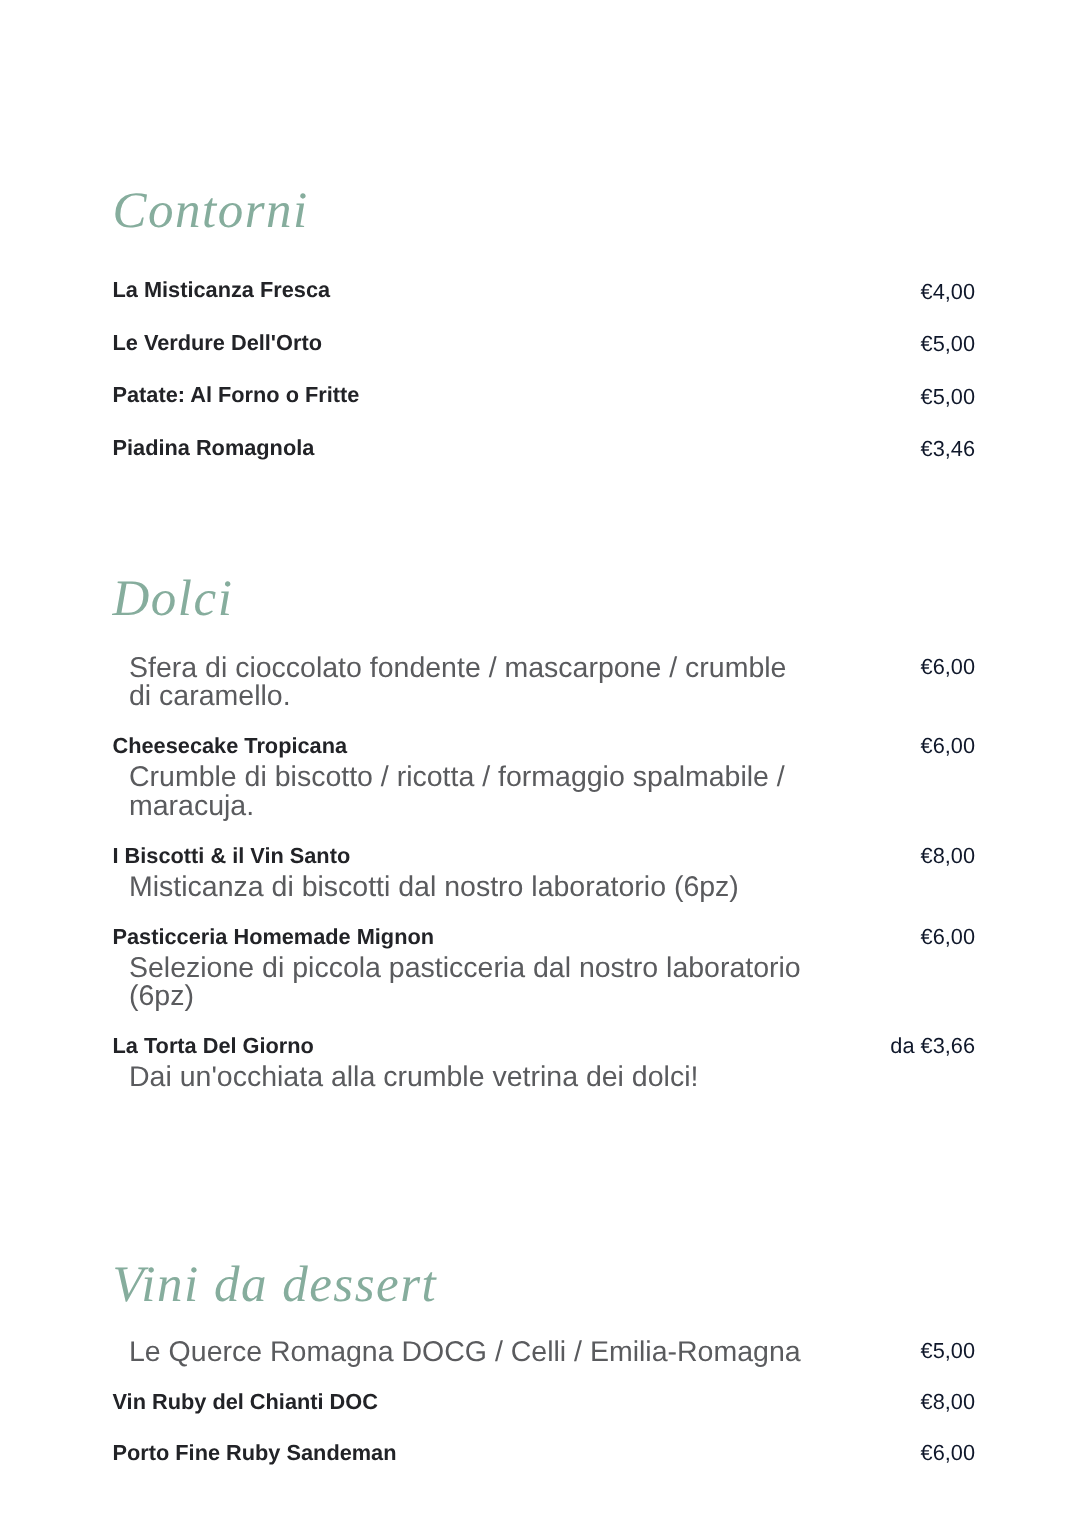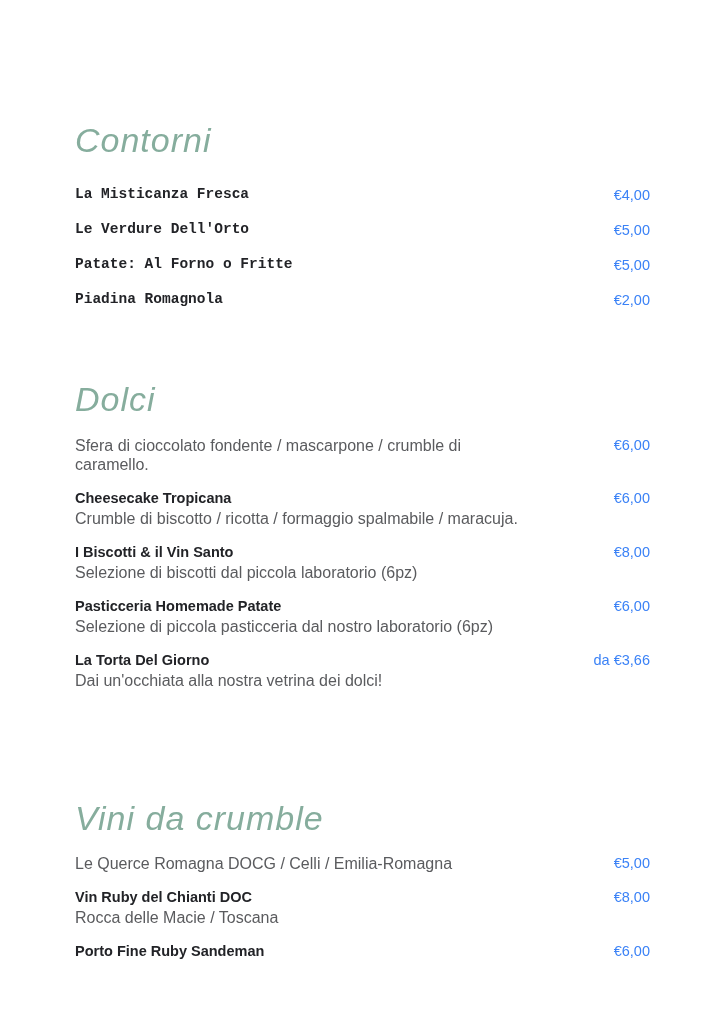--- a/index.html
+++ b/index.html
@@ -12,21 +12,21 @@
     color: var(--ink);
     overflow: hidden;
   }
   .page {
     width: 724px;
     height: 1024px;
     padding: 0 74px 0 75px;
     background: #ffffff;
   }
   .section-heading {
-    font-family: Liberation Sans, sans-serif;
+    font-family: Liberation Serif, serif;
     font-style: italic;
     font-weight: 400;
     font-size: 34px;
     letter-spacing: 1px;
     color: var(--accent);
     line-height: 1.1;
   }
   .heading-contorni { padding-top: 122px; }
   .heading-dolci { padding-top: 56px; }
   .heading-vini { padding-top: 96px; }
@@ -34,38 +34,39 @@
   .items { margin-top: 26px; }
   .items-tight { margin-top: 16px; }
 
   .menu-row {
     display: flex;
     justify-content: space-between;
     align-items: flex-start;
     margin-bottom: 14px;
   }
   .menu-row.simple { margin-bottom: 15px; }
-  .menu-row.simple .item-name { line-height: 19px; font-family: Liberation Mono, monospace; }
+  .menu-row.simple .item-name { line-height: 19px; }
 
   .item-left { max-width: 460px; }
   .item-name {
     font-weight: 700;
     font-size: 14.5px;
     color: var(--ink);
     line-height: 20px;
   }
   .item-desc {
-    font-size: 16px;
+    font-size: 19px;
     color: var(--muted);
     line-height: 19px;
     margin-top: 1px;
+    margin-left: 11px;
   }
   .item-price {
     font-size: 14.5px;
-    color: #3b82f6;
+    color: #0f172a;
     white-space: nowrap;
     line-height: 20px;
     padding-left: 20px;
   }
 </style>
 </head>
 <body>
 
 <div class="page">
 
@@ -79,21 +80,21 @@
     <div class="menu-row simple">
       <div class="item-name">Le Verdure Dell'Orto</div>
       <div class="item-price">€5,00</div>
     </div>
     <div class="menu-row simple">
       <div class="item-name">Patate: Al Forno o Fritte</div>
       <div class="item-price">€5,00</div>
     </div>
     <div class="menu-row simple">
       <div class="item-name">Piadina Romagnola</div>
-      <div class="item-price">€2,00</div>
+      <div class="item-price">€3,46</div>
     </div>
   </div>
 
   <h2 class="section-heading heading-dolci">Dolci</h2>
 
   <div class="items items-tight">
     <div class="menu-row">
       <div class="item-left">
         <div class="item-desc">Sfera di cioccolato fondente / mascarpone / crumble di caramello.</div>
       </div>
@@ -102,53 +103,52 @@
     <div class="menu-row">
       <div class="item-left">
         <div class="item-name">Cheesecake Tropicana</div>
         <div class="item-desc">Crumble di biscotto / ricotta / formaggio spalmabile / maracuja.</div>
       </div>
       <div class="item-price">€6,00</div>
     </div>
     <div class="menu-row">
       <div class="item-left">
         <div class="item-name">I Biscotti &amp; il Vin Santo</div>
-        <div class="item-desc">Selezione di biscotti dal piccola laboratorio (6pz)</div>
+        <div class="item-desc">Misticanza di biscotti dal nostro laboratorio (6pz)</div>
       </div>
       <div class="item-price">€8,00</div>
     </div>
     <div class="menu-row">
       <div class="item-left">
-        <div class="item-name">Pasticceria Homemade Patate</div>
+        <div class="item-name">Pasticceria Homemade Mignon</div>
         <div class="item-desc">Selezione di piccola pasticceria dal nostro laboratorio (6pz)</div>
       </div>
       <div class="item-price">€6,00</div>
     </div>
     <div class="menu-row">
       <div class="item-left">
         <div class="item-name">La Torta Del Giorno</div>
-        <div class="item-desc">Dai un'occhiata alla nostra vetrina dei dolci!</div>
+        <div class="item-desc">Dai un'occhiata alla crumble vetrina dei dolci!</div>
       </div>
       <div class="item-price">da €3,66</div>
     </div>
   </div>
 
-  <h2 class="section-heading heading-vini">Vini da crumble</h2>
+  <h2 class="section-heading heading-vini">Vini da dessert</h2>
 
   <div class="items items-tight">
     <div class="menu-row">
       <div class="item-left">
         <div class="item-desc">Le Querce Romagna DOCG / Celli / Emilia-Romagna</div>
       </div>
       <div class="item-price">€5,00</div>
     </div>
     <div class="menu-row">
       <div class="item-left">
         <div class="item-name">Vin Ruby del Chianti DOC</div>
-        <div class="item-desc">Rocca delle Macie / Toscana</div>
       </div>
       <div class="item-price">€8,00</div>
     </div>
     <div class="menu-row">
       <div class="item-left">
         <div class="item-name">Porto Fine Ruby Sandeman</div>
       </div>
       <div class="item-price">€6,00</div>
     </div>
   </div>

